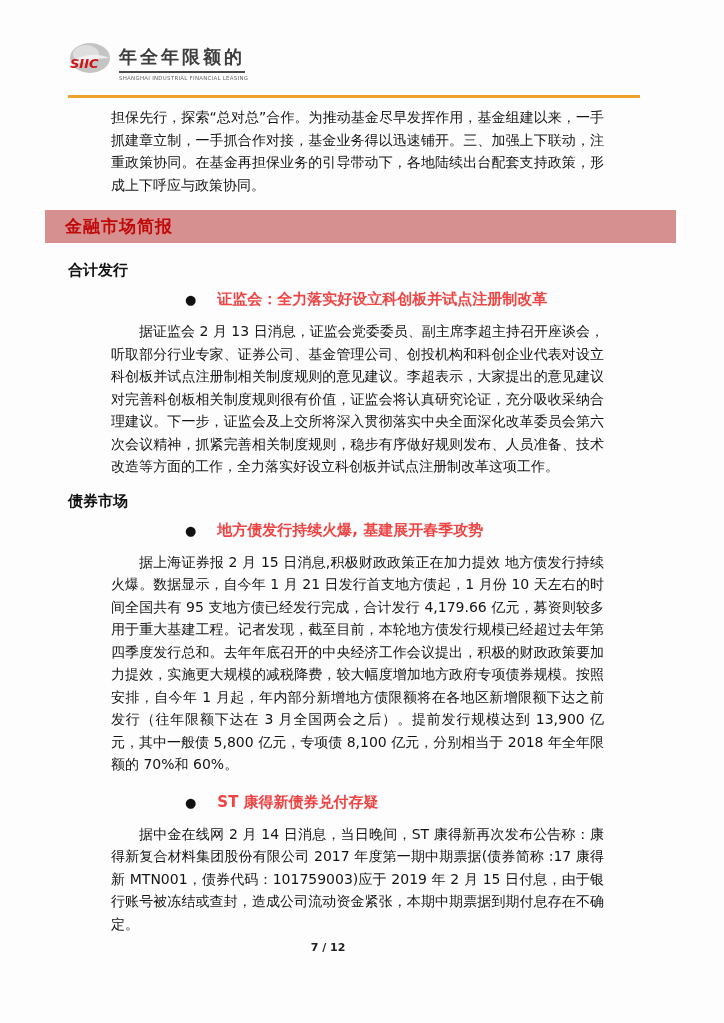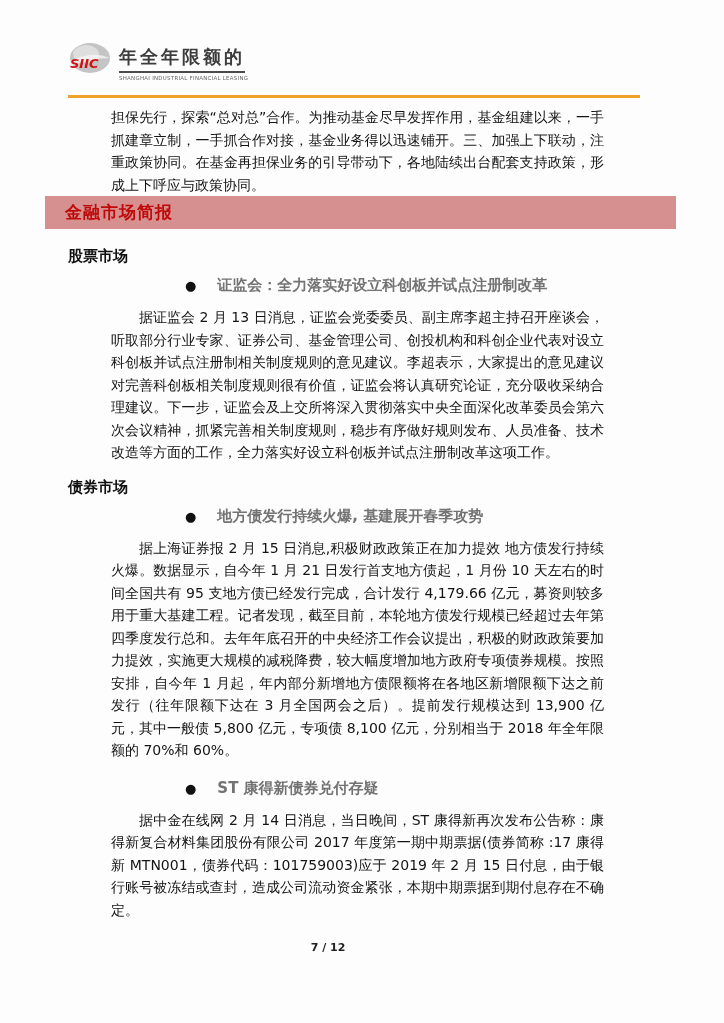--- a/index.html
+++ b/index.html
@@ -25,29 +25,29 @@
   .rule-yellow { height:3px; background:#eda32b; margin-top:11px; }
   
   .body-text {
     font-size:14px; line-height:22.5px; text-align:justify; color:#141414;
     margin-left:43px; width:493px;
   }
   .intro { margin-top:8px; }
   .indent { text-indent:2em; }
   
   .banner {
-    margin-left:-23px; width:631px; height:33px;
+    margin-top:14px; margin-left:-23px; width:631px; height:33px;
     background:#d79090; display:flex; align-items:center; padding-left:20px;
   }
   .banner-title { color:#c00a0a; font-size:17px; font-weight:bold; letter-spacing:1px; }
   
   .section-heading { margin-top:18px; font-size:15px; font-weight:bold; color:#111; }
   .bullet-row { display:flex; align-items:baseline; margin-left:117px; margin-top:10px; }
   .bullet-dot { font-size:13px; margin-right:21px; color:#111; flex:0 0 auto; }
-  .bullet-title { font-size:15px; font-weight:bold; color:#737373; }
+  .bullet-title { font-size:15px; font-weight:bold; color:#ef4444; }
   .item-body { margin-top:11px; }
   .sp-a { margin-top:14px; }
   .sp-b { margin-top:17px; }
   
   .footer {
     position:absolute; left:0; top:941px; width:656px; text-align:center;
     font-size:11px; font-weight:bold; color:#222;
   }
 </style>
 </head>
@@ -71,21 +71,21 @@
   </div>
 
   <div class="rule-yellow"></div>
 
   <p class="body-text intro">担保先行，探索“总对总”合作。为推动基金尽早发挥作用，基金组建以来，一手抓建章立制，一手抓合作对接，基金业务得以迅速铺开。三、加强上下联动，注重政策协同。在基金再担保业务的引导带动下，各地陆续出台配套支持政策，形成上下呼应与政策协同。</p>
 
   <div class="banner">
     <span class="banner-title">金融市场简报</span>
   </div>
 
-  <div class="section-heading">股票市场</div>
+  <div class="section-heading">合计发行</div>
 
   <div class="bullet-row">
     <span class="bullet-dot">●</span>
     <span class="bullet-title">证监会：全力落实好设立科创板并试点注册制改革</span>
   </div>
   <p class="body-text item-body indent">据证监会 2 月 13 日消息，证监会党委委员、副主席李超主持召开座谈会，听取部分行业专家、证券公司、基金管理公司、创投机构和科创企业代表对设立科创板并试点注册制相关制度规则的意见建议。李超表示，大家提出的意见建议对完善科创板相关制度规则很有价值，证监会将认真研究论证，充分吸收采纳合理建议。下一步，证监会及上交所将深入贯彻落实中央全面深化改革委员会第六次会议精神，抓紧完善相关制度规则，稳步有序做好规则发布、人员准备、技术改造等方面的工作，全力落实好设立科创板并试点注册制改革这项工作。</p>
 
   <div class="section-heading sp-a">债券市场</div>
 
   <div class="bullet-row">

